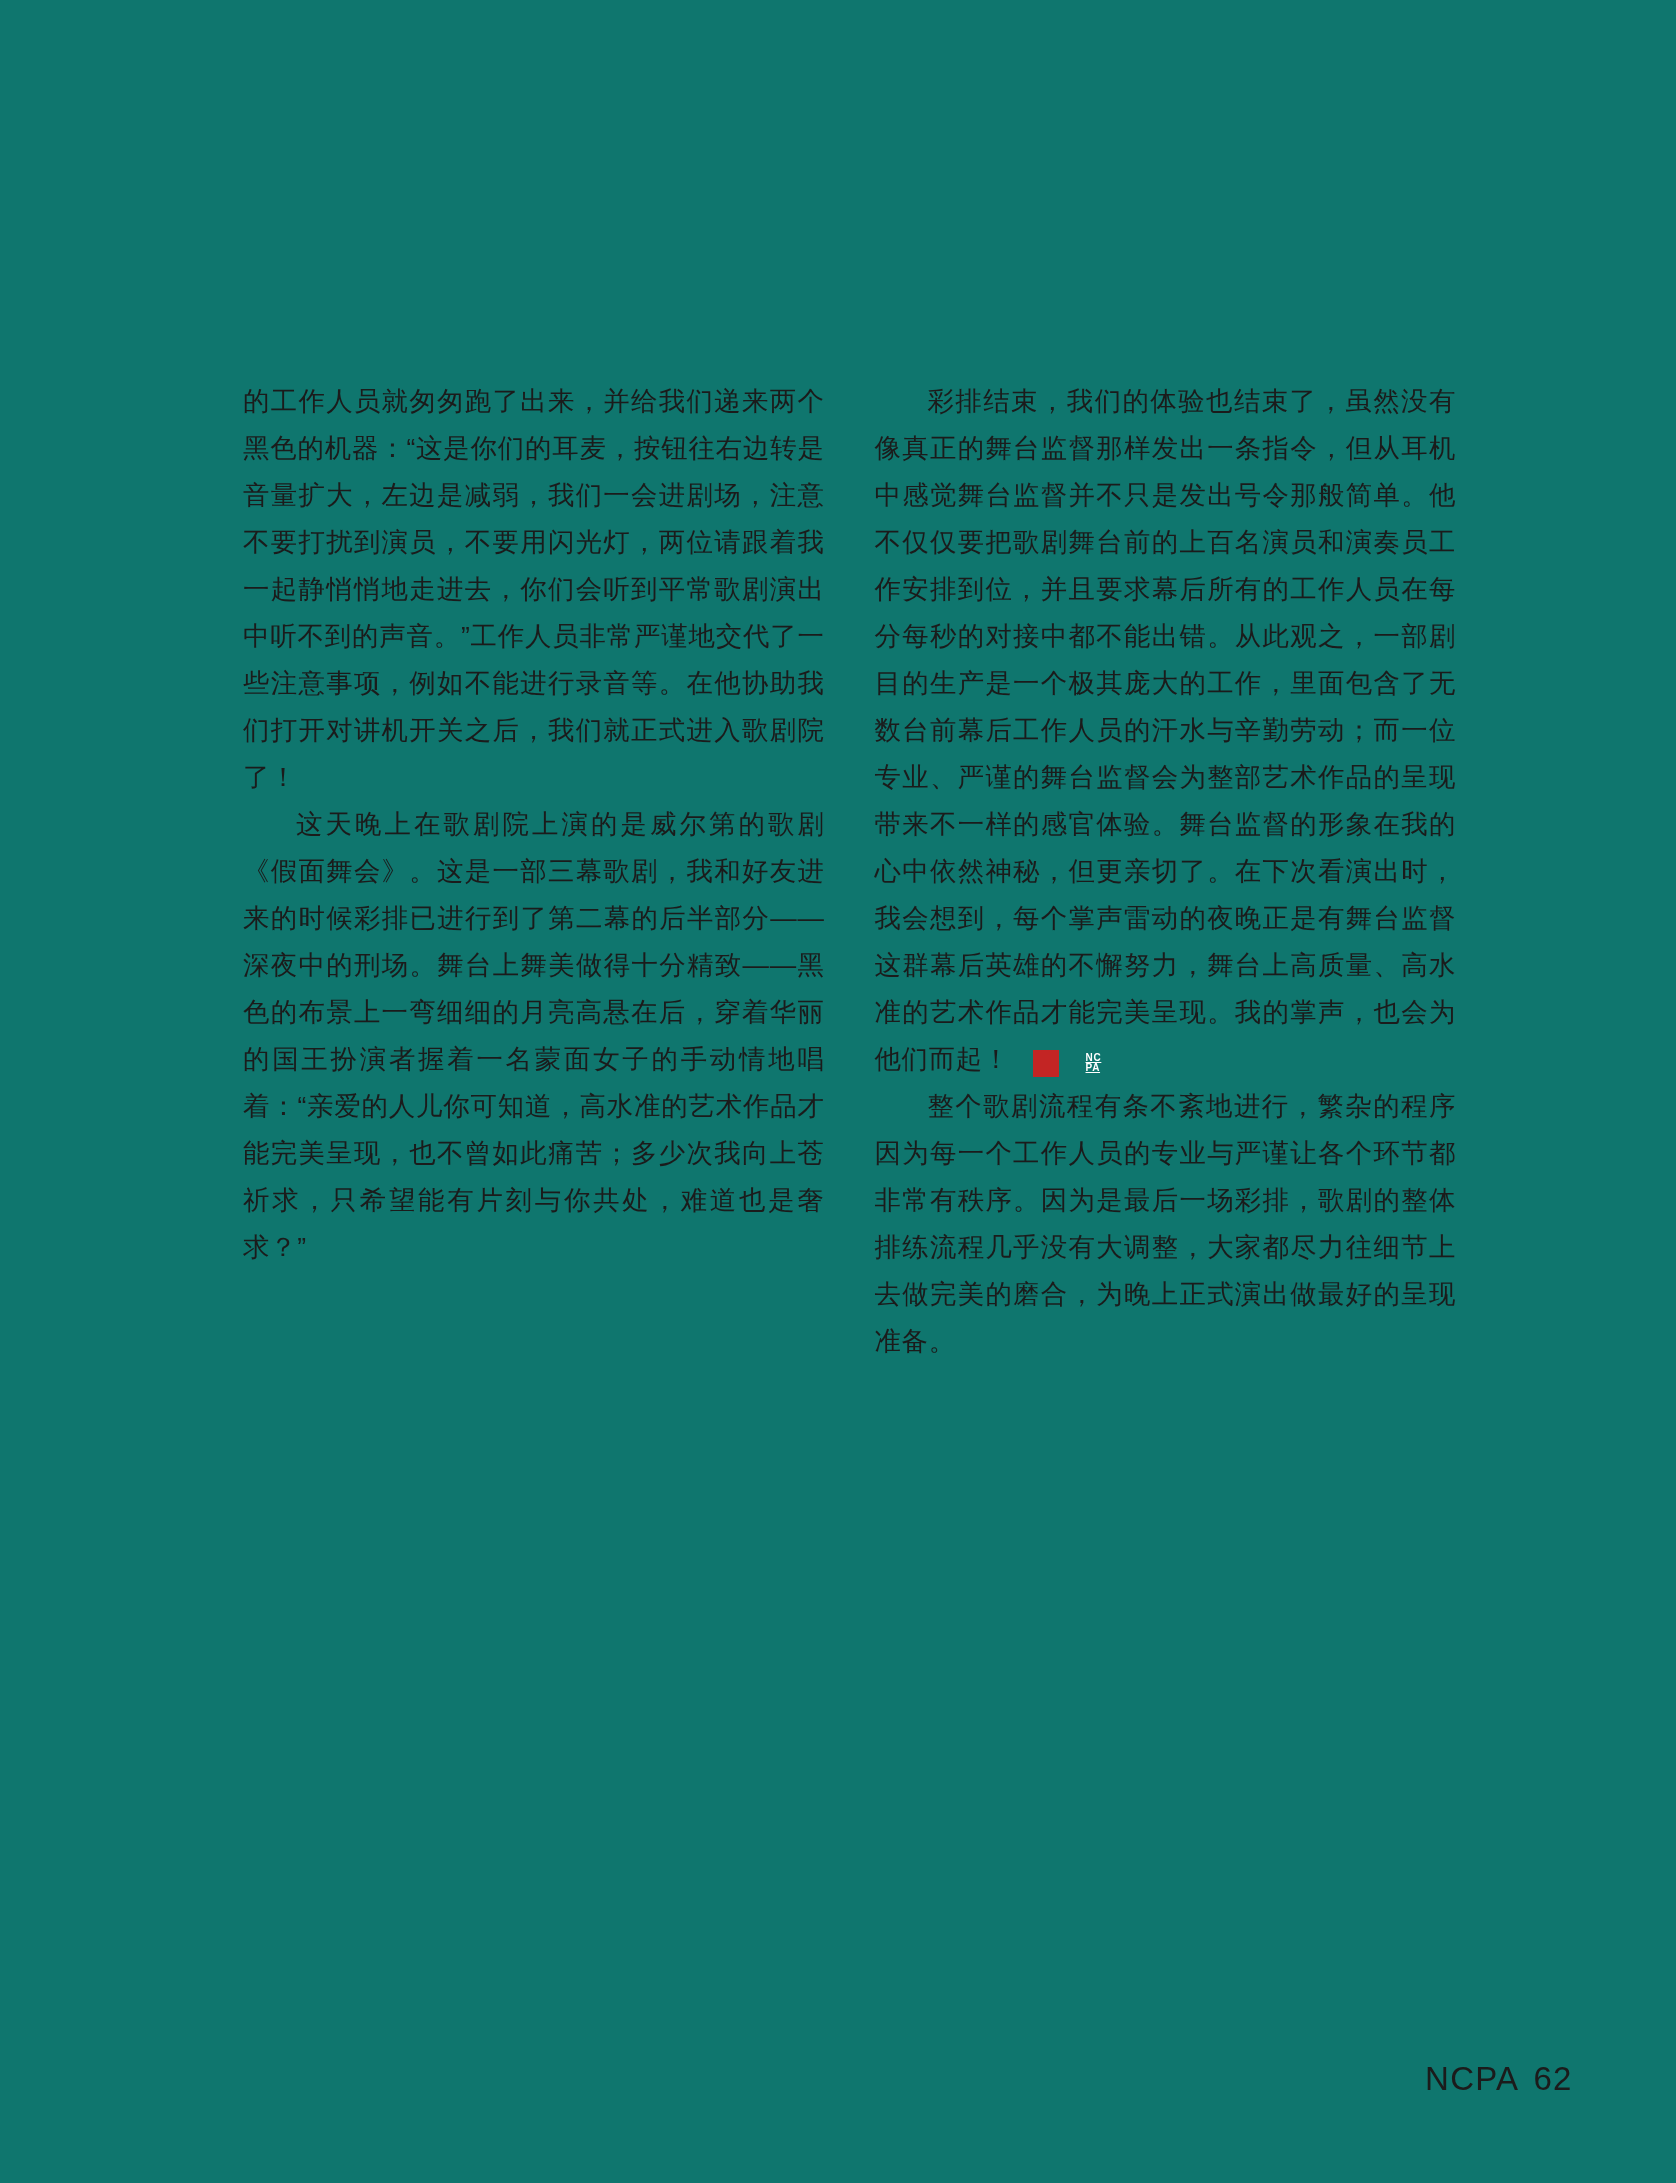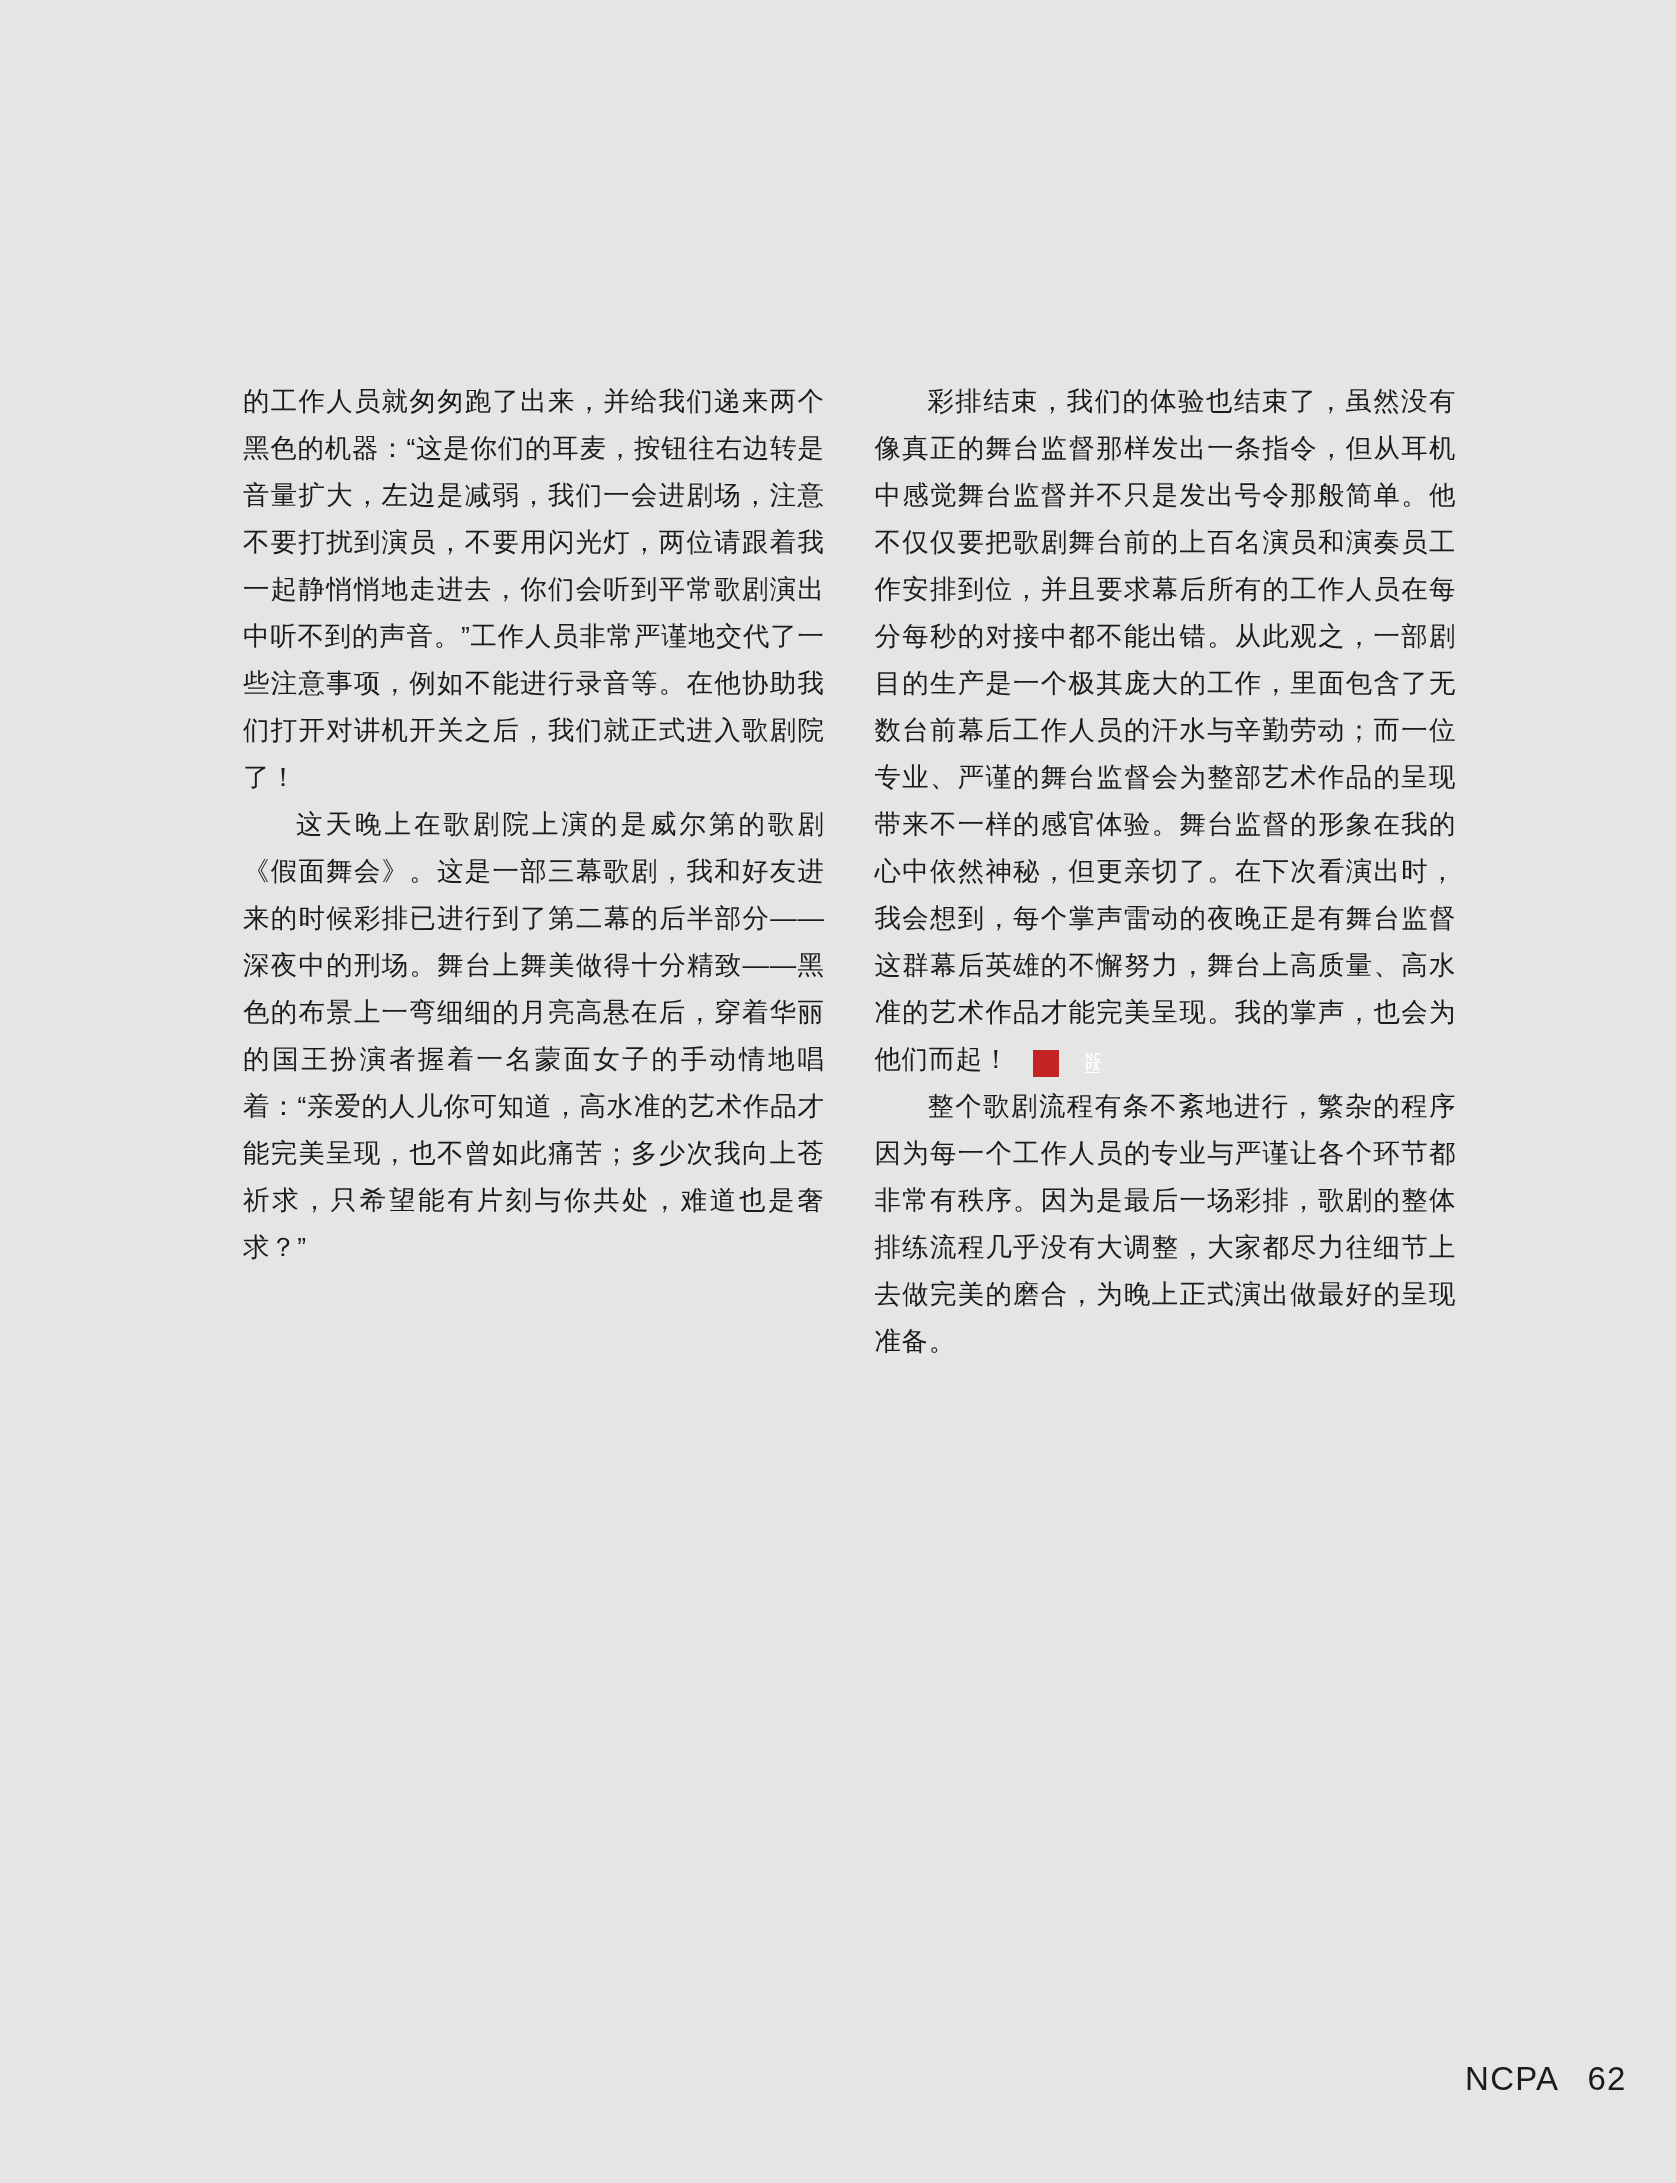--- a/index.html
+++ b/index.html
@@ -1,21 +1,21 @@
 <!DOCTYPE html>
 <html style="font-size:10.6px"><head>
 <meta charset="utf-8">
 <style>
   * { margin:0; padding:0; box-sizing:border-box; }
   html,body { background:#ffffff; }
   .page {
     position:relative;
     width:1676px;
     height:2183px;
-    background:#e5e5e5;
+    background:#0f766e;
     overflow:hidden;
     font-family:"Liberation Sans","DejaVu Sans",sans-serif;
   }
   .columns {
     position:absolute;
     left:243px;
     top:378px;
     width:1213px;
     display:flex;
     gap:50px;
@@ -49,27 +49,26 @@
     font-weight:bold;
     letter-spacing:0.7px;
     text-decoration:underline;
     font-family:"Liberation Sans",sans-serif;
   }
   .footer {
     position:absolute;
     top:2062px;
     left:1425px;
     display:flex;
-    gap:28px;
+    gap:14px;
     font-size:33px;
     line-height:33px;
     letter-spacing:1.3px;
     color:#1b1b1b;
     font-family:"Liberation Sans",sans-serif;
-    margin-left:40px;
   }
 </style>
 </head>
 <body>
 
 <div class="page">
   <div class="columns">
     <div class="col">
         <p class="para"><span>的工作人员就匆匆跑了出来，并给我们递来两个黑色的机器：“这是你们的耳麦，按钮往右边转是音量扩大，左边是减弱，我们一会进剧场，注意不要打扰到演员，不要用闪光灯，两位请跟着我一起静悄悄地走进去，你们会听到平常歌剧演出中听不到的声音。”工作人员非常严谨地交代了一些注意事项，例如不能进行录音等。在他协助我们打开对讲机开关之后，我们就正式进入歌剧院了！</span></p>
         <p class="para indent"><span>这天晚上在歌剧院上演的是威尔第的歌剧《假面舞会》。这是一部三幕歌剧，我和好友进来的时候彩排已进行到了第二幕的后半部分——深夜中的刑场。舞台上舞美做得十分精致——黑色的布景上一弯细细的月亮高悬在后，穿着华丽的国王扮演者握着一名蒙面女子的手动情地唱着：“亲爱的人儿你可知道，高水准的艺术作品才能完美呈现，也不曾如此痛苦；多少次我向上苍祈求，只希望能有片刻与你共处，难道也是奢求？”</span></p>

